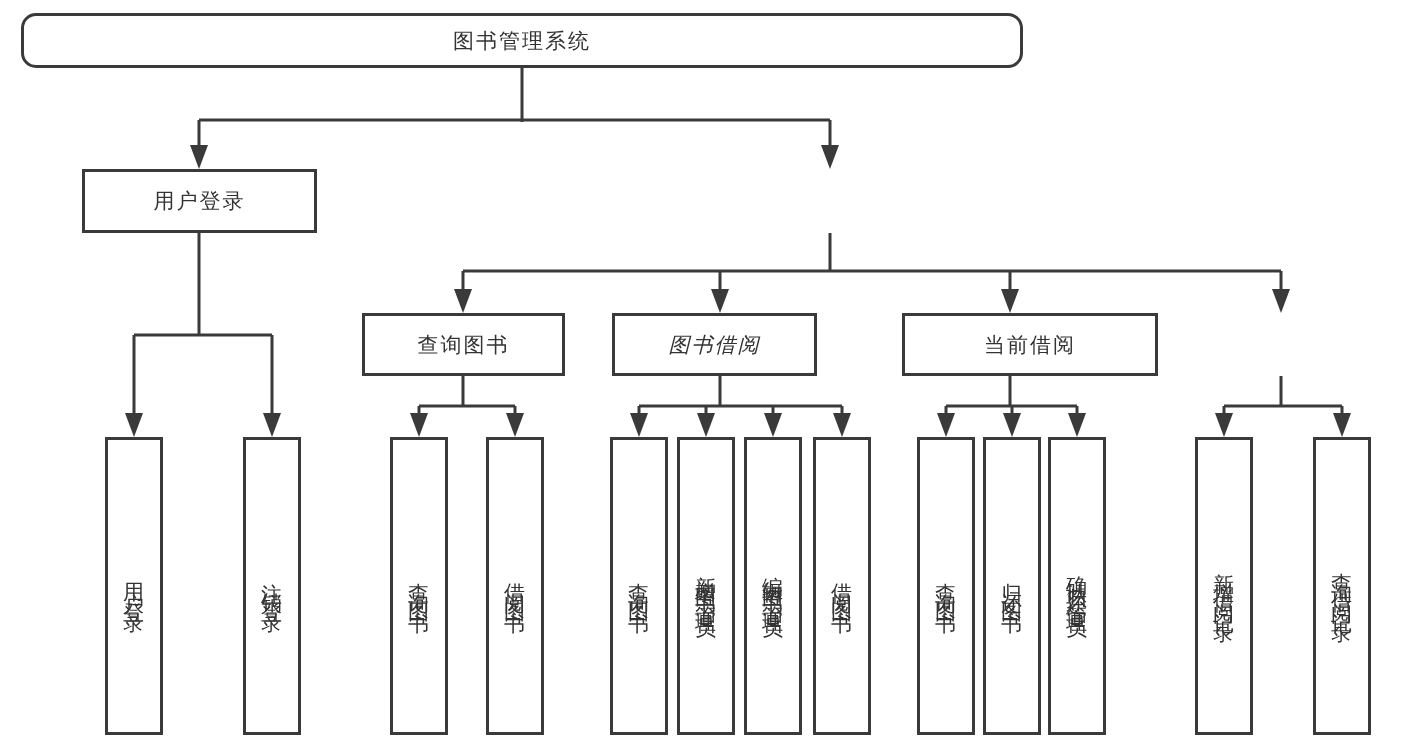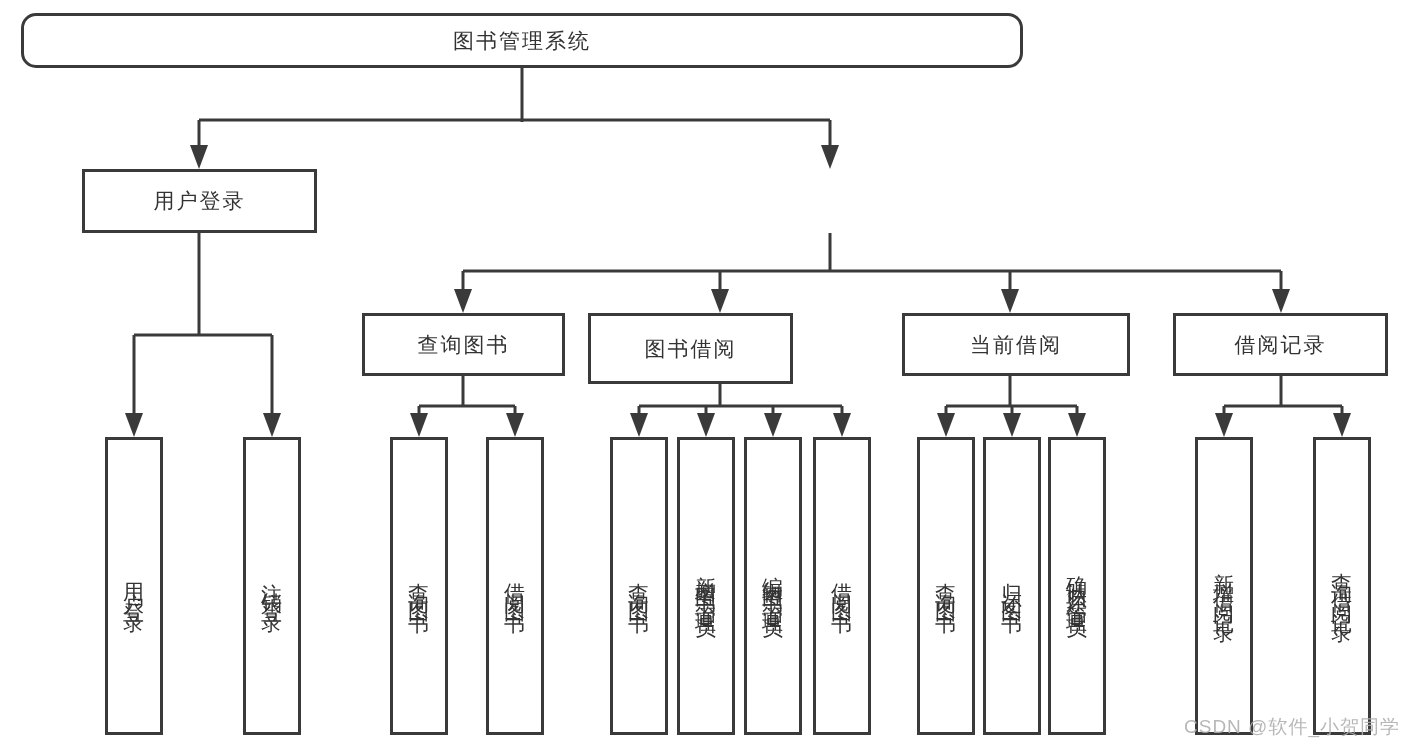--- a/index.html
+++ b/index.html
@@ -102,37 +102,35 @@
     <polygon points="1068,413 1086,413 1077,437"></polygon>
     <polygon points="1215,413 1233,413 1224,437"></polygon>
     <polygon points="1333,413 1351,413 1342,437"></polygon>
   </svg>
 
   <div class="box" style="left:21px; top:13px; width:1002px; height:55px;border-radius:15px;">图书管理系统</div>
 
   <div class="box" style="left:82px; top:169px; width:235px; height:64px;">用户登录</div>
 
   <div class="box" style="left:362px; top:313px; width:203px; height:63px;">查询图书</div>
-  <div class="box" style="left:588px; top:313px; width:205px; height:71px;">图书借阅</div>
-  <div class="box" style="left:902px; top:313px; width:228px; height:63px;">当前借阅</div>
-  <div class="box" style="left:1173px; top:313px; width:215px; height:63px;">借阅记录</div>
+  <div class="box" style="left:612px; top:313px; width:205px; height:63px;font-style:italic;">图书借阅</div>
+  <div class="box" style="left:902px; top:313px; width:256px; height:63px;">当前借阅</div>
 
   <div class="box v" style="left:105px; top:437px; width:58px; height:298px;">用户登录</div>
   <div class="box v" style="left:243px; top:437px; width:58px; height:298px;">注销登录</div>
 
   <div class="box v" style="left:390px; top:437px; width:58px; height:298px;">查询图书</div>
   <div class="box v" style="left:486px; top:437px; width:58px; height:298px;">借阅图书</div>
 
   <div class="box v" style="left:610px; top:437px; width:58px; height:298px;">查询图书</div>
   <div class="box v" style="left:677px; top:437px; width:58px; height:298px; letter-spacing:6px;">新增图书（管理员）</div>
   <div class="box v" style="left:744px; top:437px; width:58px; height:298px; letter-spacing:6px;">编辑图书（管理员）</div>
   <div class="box v" style="left:813px; top:437px; width:58px; height:298px;">借阅图书</div>
 
   <div class="box v" style="left:917px; top:437px; width:58px; height:298px;">查询图书</div>
   <div class="box v" style="left:983px; top:437px; width:58px; height:298px;">归还图书</div>
   <div class="box v" style="left:1048px; top:437px; width:58px; height:298px; letter-spacing:6px;">确认归还（管理员）</div>
 
   <div class="box v" style="left:1195px; top:437px; width:58px; height:298px;">新增借阅记录</div>
   <div class="box v" style="left:1313px; top:437px; width:58px; height:298px;">查询借阅记录</div>
 
-  <div class="watermark">CSDN @软件_小贺同学</div>
 
 </div>
 
 </body></html>

